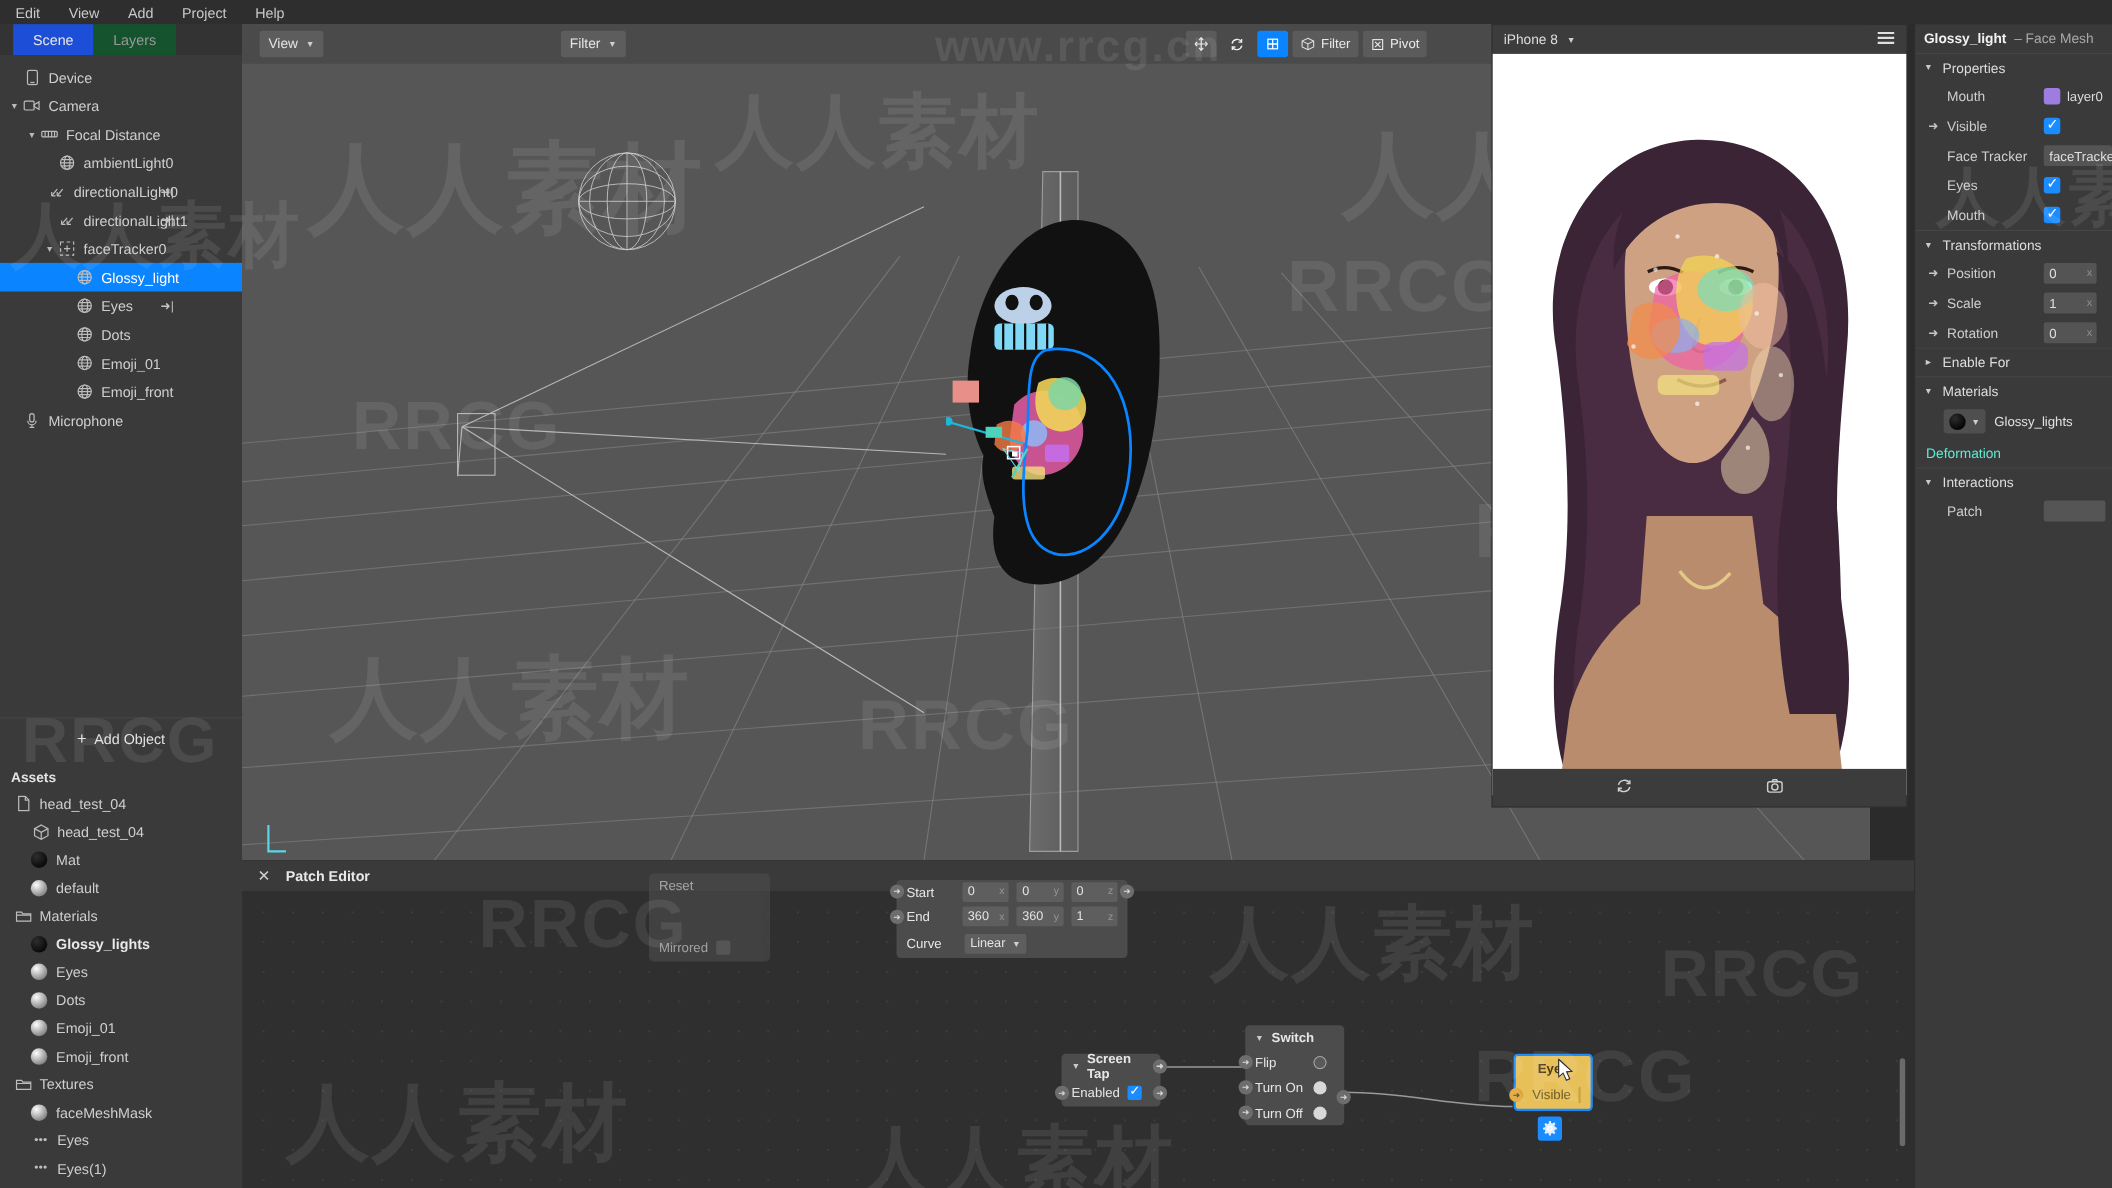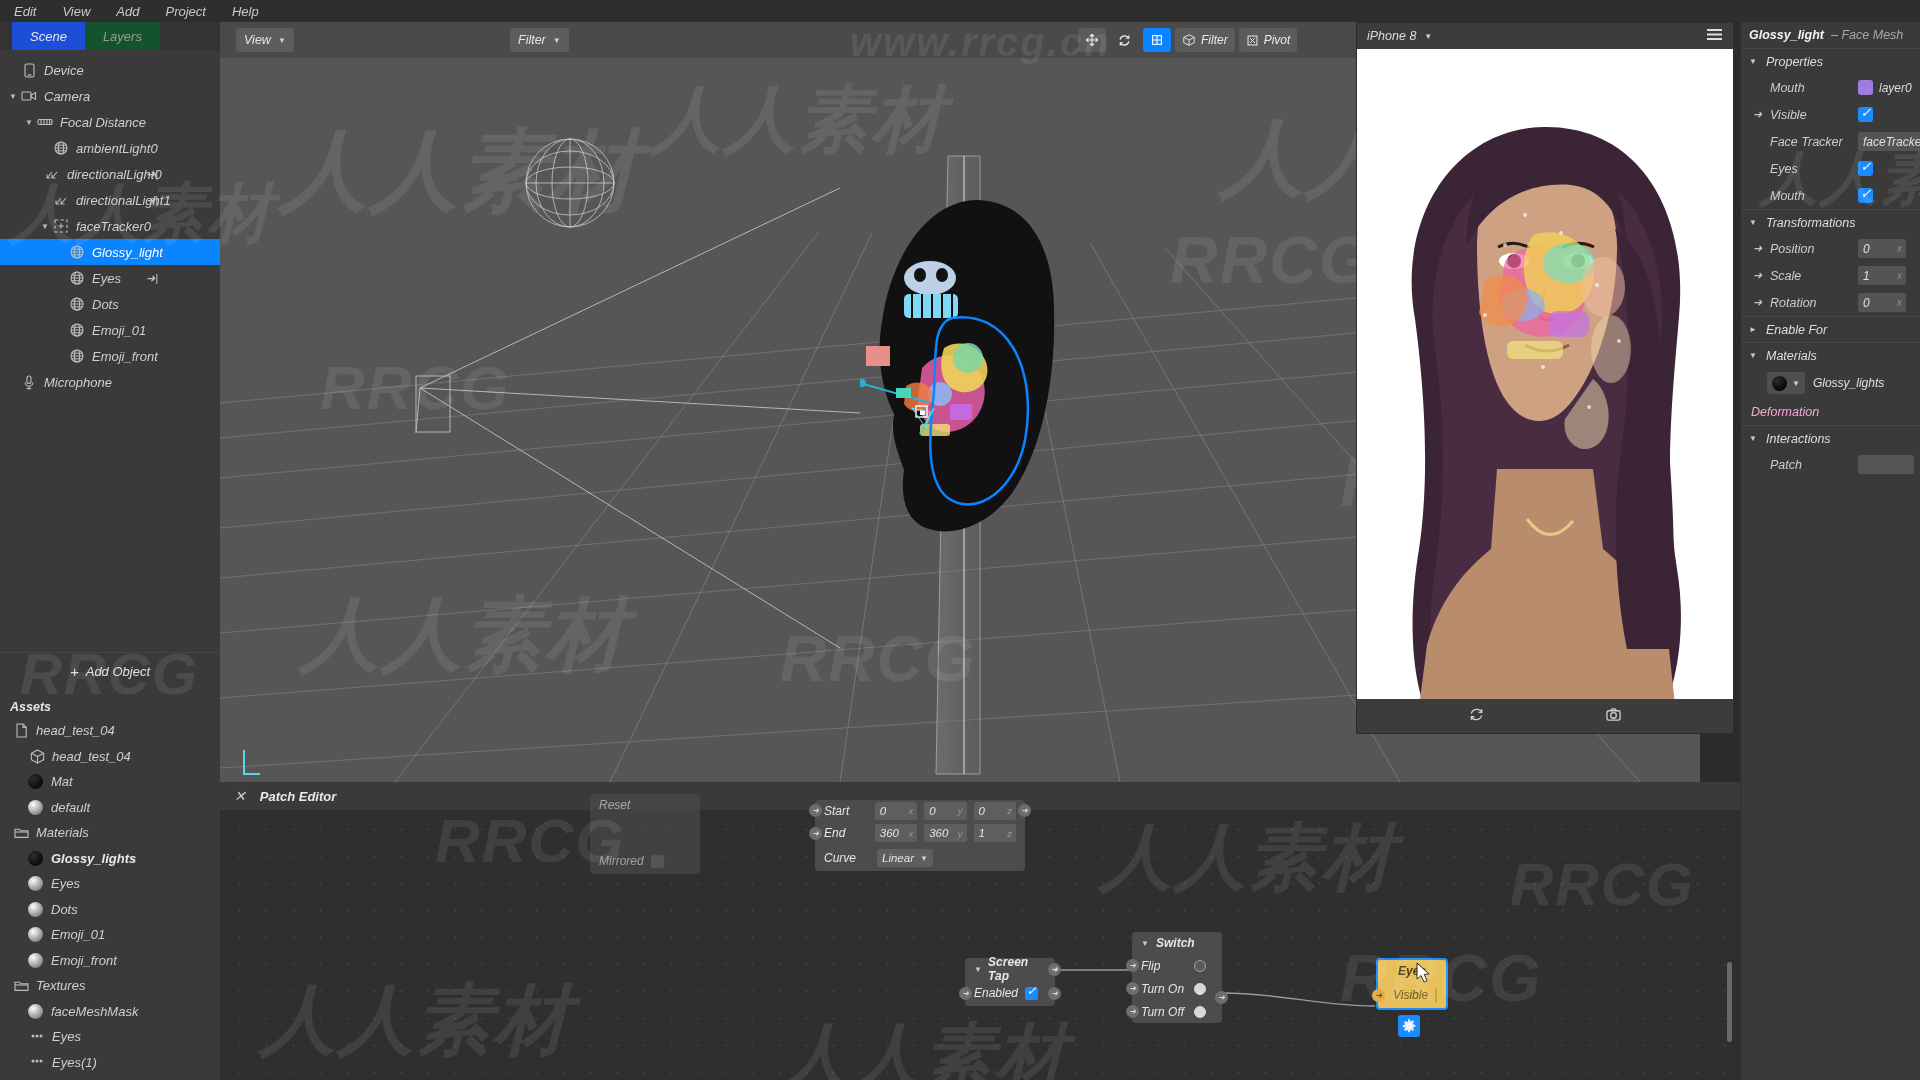--- a/index.html
+++ b/index.html
@@ -4,21 +4,21 @@
 <style>
   * { box-sizing: border-box; margin:0; padding:0; }
   html,body { width:1920px; height:1080px; overflow:hidden; }
   body{
     background:#2b2b2b;
     font-family:"Liberation Sans", sans-serif;
     font-size:13px;
     color:#d2d2d2;
     -webkit-font-smoothing:antialiased;
   }
-  #app{ position:relative; width:1920px; height:971px;font-style:italic; }
+  #app{ position:relative; width:1920px; height:971px; }
 
   
   .menubar{
     position:absolute; left:0; top:0; width:1920px; height:22px;
     background:#2e2e2e; display:flex; align-items:center; gap:26px;
     padding-left:14px; color:#c9c9c9; font-size:13px;
   }
   .menubar .mi{ cursor:default; white-space:nowrap;}
 
   
@@ -129,21 +129,21 @@
   .numfield{ position:relative; width:44px; justify-content:flex-start;}
   .numfield .ax{ position:absolute; right:4px; color:#8d8d8d; font-size:10px;}
   .swatch{ width:15px;height:15px;border-radius:3px;background:#9d7de0;}
   .matrow{ display:flex; align-items:center; gap:4px; padding-left:26px; height:30px;}
   .matchip{ display:flex; align-items:center; gap:5px; background:#4f4f4f; border-radius:3px;
             height:22px; padding:0 5px;}
   .matball{ width:15px;height:15px;border-radius:50%;
             background:radial-gradient(circle at 35% 30%, #2c2c2c, #050505 72%);}
   .matname{ font-size:12px; color:#e2e2e2; margin-left:4px;}
   .plainrow{ height:27px; display:flex; align-items:center; padding-left:10px;
-             font-size:12.5px; color:#f9a8d4;}
+             font-size:12.5px; color:#5eead4;}
   .patchfield{ height:19px; width:56px; background:#555; border-radius:2px;}
 
   
   .patcheditor{
     position:absolute; left:220px; top:782px; width:1520px; height:298px;
     background:#2f2f2f; overflow:hidden;
   }
   .pe-head{ height:28px; display:flex; align-items:center; gap:14px; padding-left:14px;
             background:#3a3a3a; font-size:13px; font-weight:bold; color:#e9e9e9;}
   .pe-head .x{ font-weight:normal; font-size:14px; color:#cfcfcf;}

